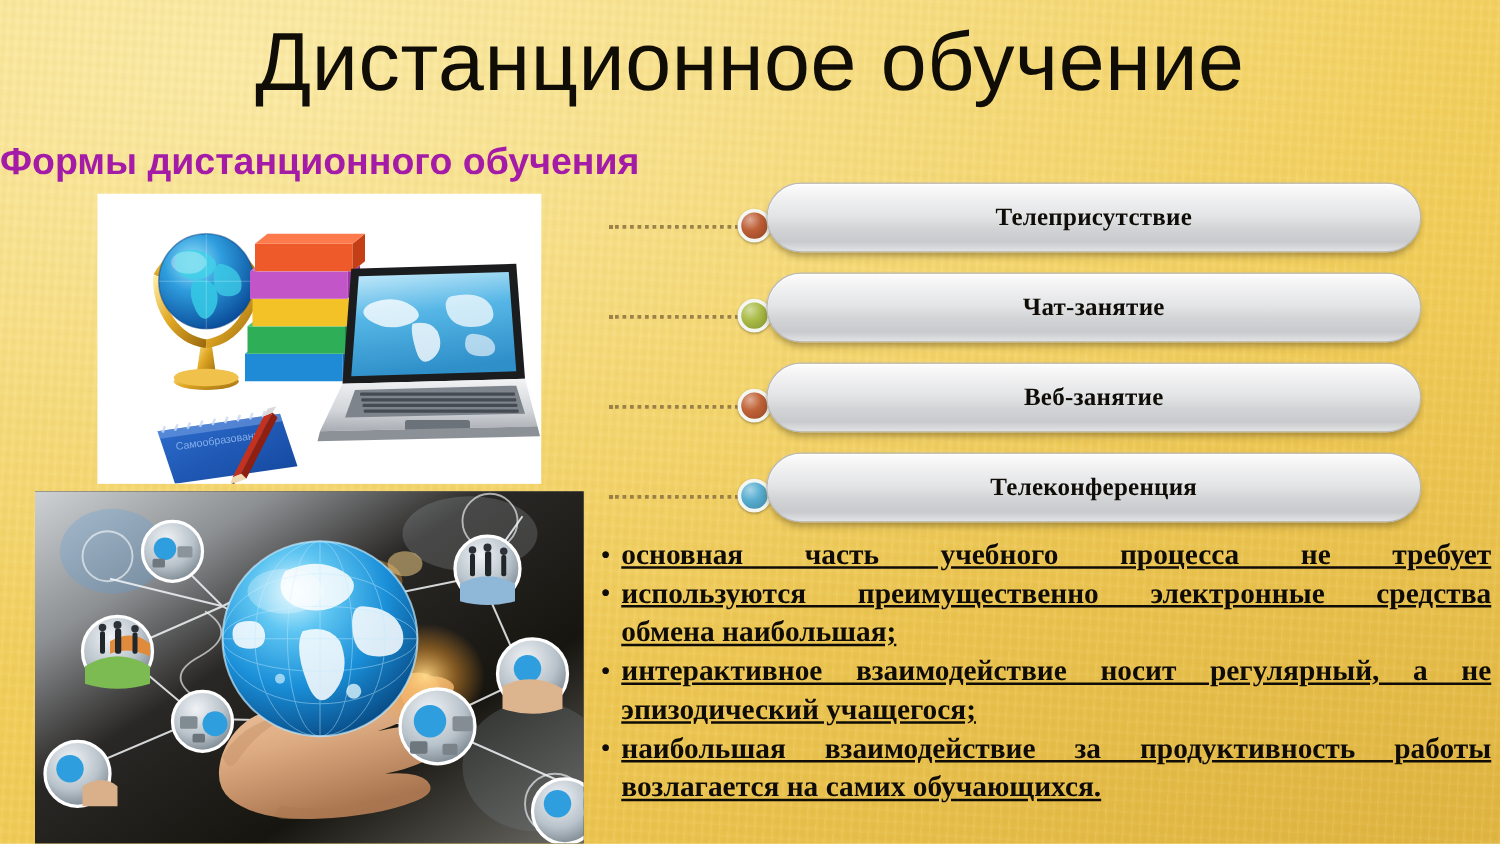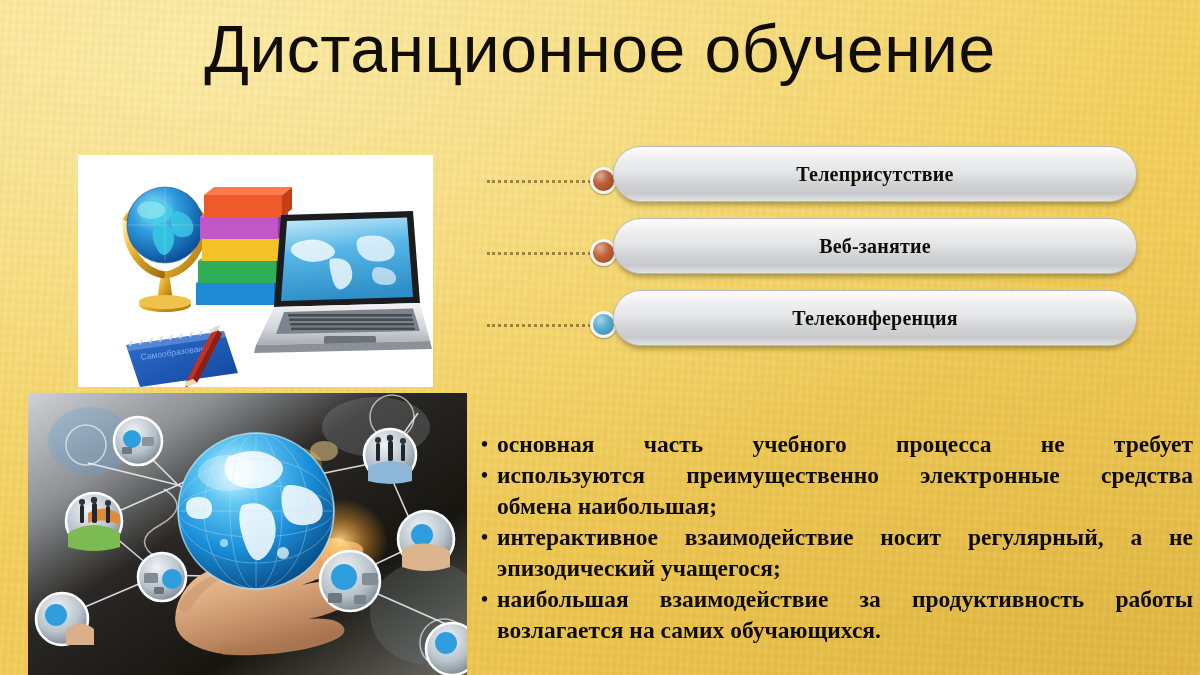--- a/index.html
+++ b/index.html
@@ -184,32 +184,33 @@
     flex: 0 0 16px;
     font-size: 20px;
     line-height: 31px;
     text-align: left;
   }
   .feature-text {
     flex: 1 1 auto;
     text-align: justify;
     text-justify: inter-word;
   }
-  .feature-text > span { display: block; }
+  .feature-text > span { display: block; text-decoration: underline; }
   .feature-text > span.just {
     text-align: justify;
     text-align-last: justify;
   }
 </style>
 </head>
 <body>
 
 <div id="slide">
 
   <div id="slide-title">Дистанционное обучение</div>
+  <div id="slide-subtitle">Формы дистанционного обучения</div>
 
   <div id="pic-study">
     <svg width="355" height="232" viewBox="0 0 355 232" xmlns="http://www.w3.org/2000/svg">
       <defs>
         <radialGradient id="globeG" cx="36%" cy="30%" r="72%">
           <stop offset="0%" stop-color="#9fe4fb"></stop>
           <stop offset="42%" stop-color="#2f9ede"></stop>
           <stop offset="100%" stop-color="#0b4f9c"></stop>
         </radialGradient>
         <linearGradient id="brassG" x1="0" y1="0" x2="1" y2="1">
@@ -488,20 +489,27 @@
   <div id="forms-list">
 
     <div class="form-row">
       <div class="leader"></div>
       <div class="bullet-dot" style="background:#b9552a"></div>
       <div class="pill">
         <span class="pill-label">Телеприсутствие</span>
       </div>
     </div>
 
+    <div class="form-row">
+      <div class="leader"></div>
+      <div class="bullet-dot" style="background:#a5b83c"></div>
+      <div class="pill">
+        <span class="pill-label">Чат-занятие</span>
+      </div>
+    </div>
 
     <div class="form-row">
       <div class="leader"></div>
       <div class="bullet-dot" style="background:#bd5a2c"></div>
       <div class="pill">
         <span class="pill-label">Веб-занятие</span>
       </div>
     </div>
 
     <div class="form-row">

